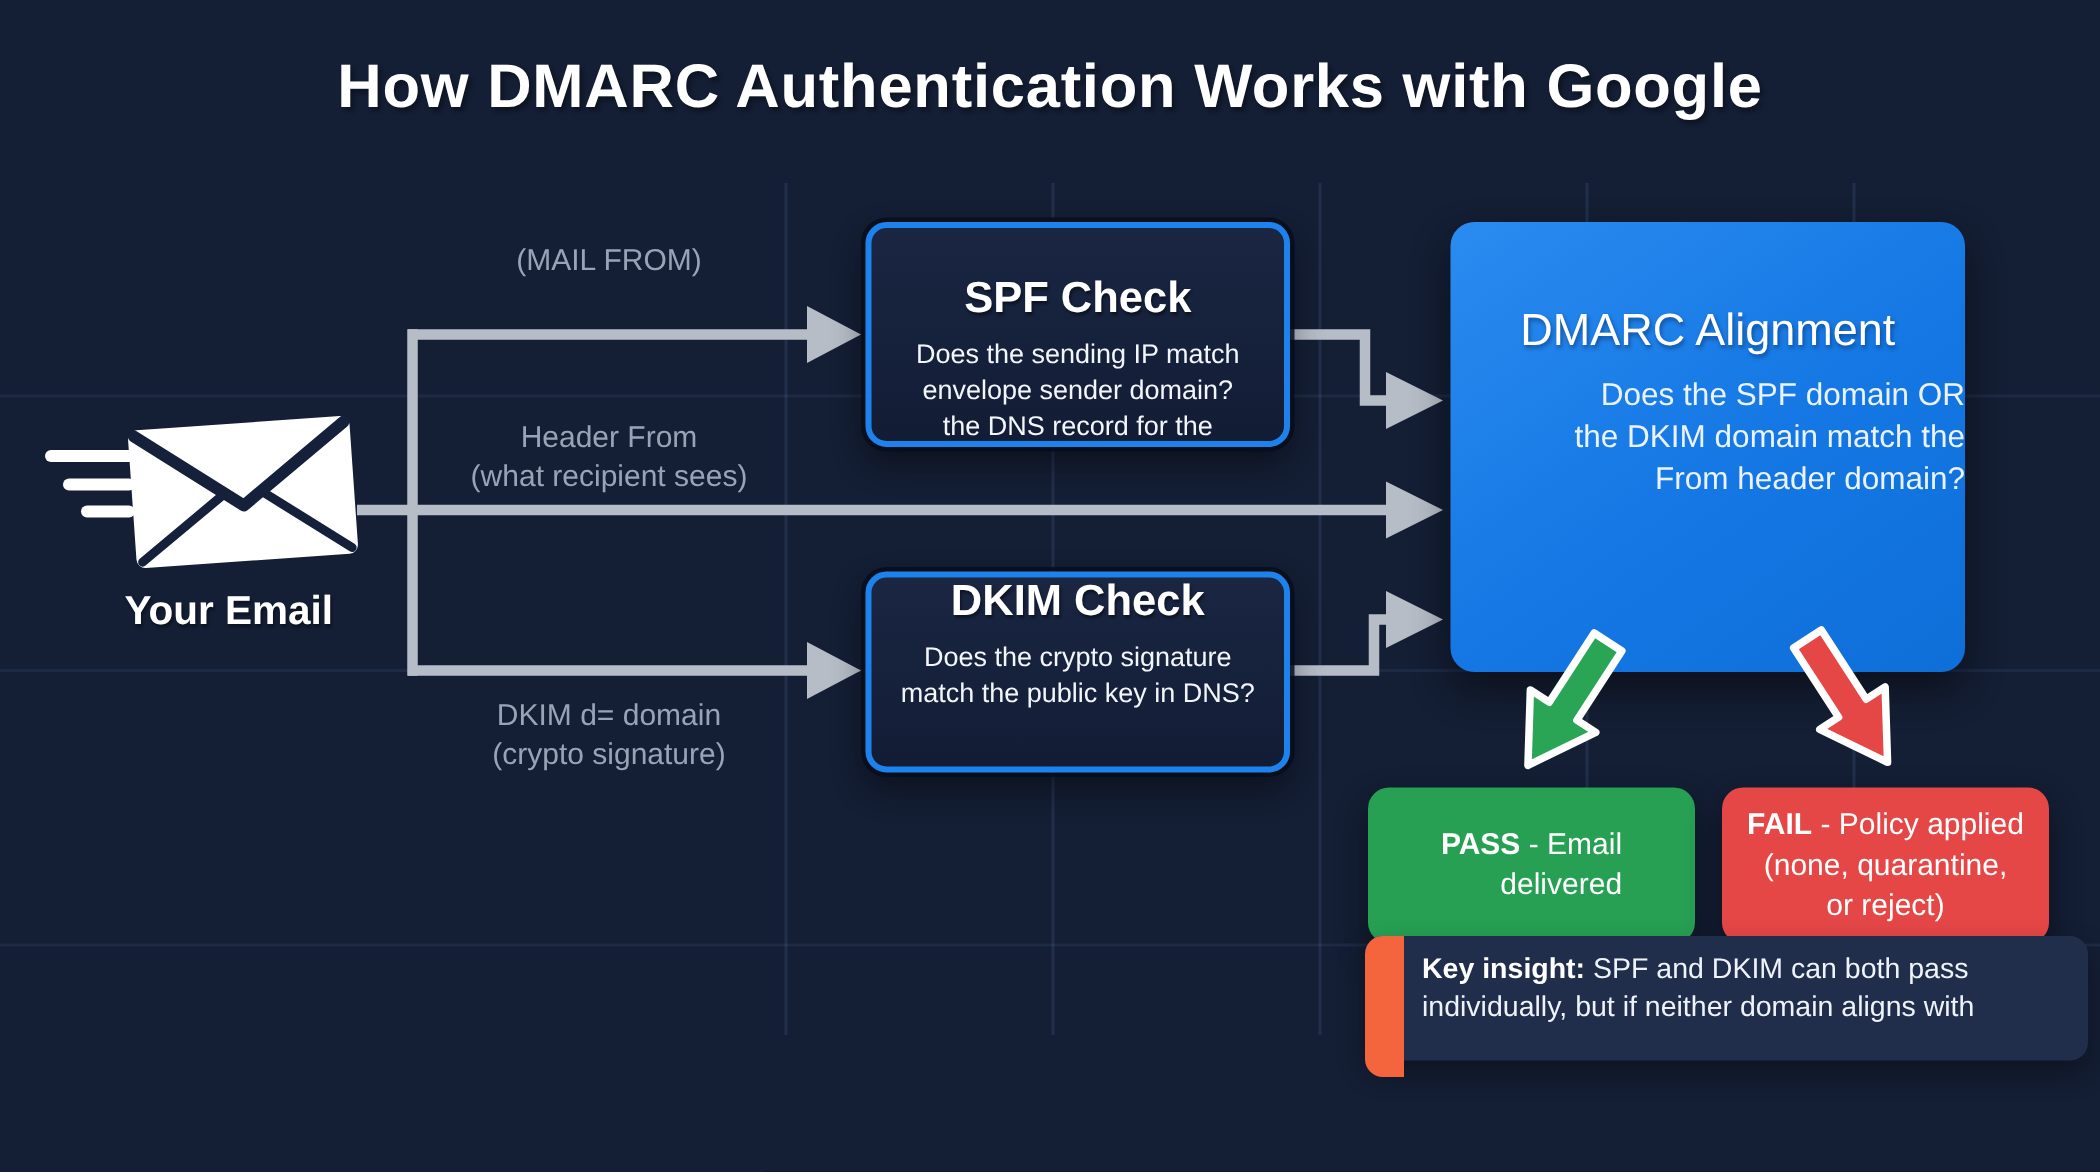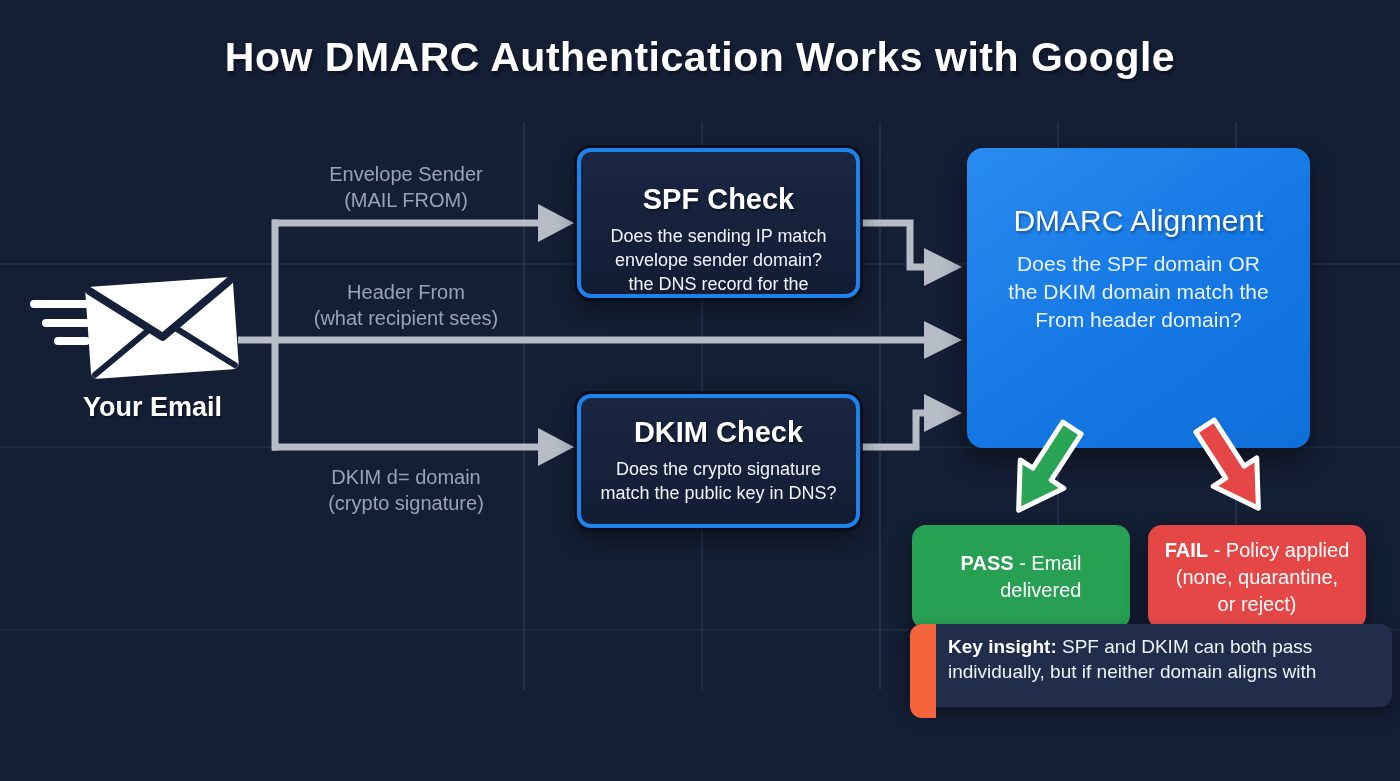--- a/index.html
+++ b/index.html
@@ -38,36 +38,36 @@
   }
 
   .check-box {
     position:absolute; left:577px; width:283px;
     background:linear-gradient(180deg,#1a2642 0%,#121c35 100%);
     border:4px solid #1e82ec; border-radius:14px;
     box-shadow:0 0 0 3px rgba(8,13,26,0.85), 0 10px 22px rgba(0,0,0,0.45);
     text-align:center; color:#f2f5fa;
   }
   .check-box.spf  { top:148px; height:150px; padding-top:31px; }
-  .check-box.dkim { top:394px; height:134px; padding-top:18px; }
+  .check-box.dkim { top:381px; height:134px; }
   .check-title { font-size:29px; font-weight:bold; color:#ffffff;
                  text-shadow:1px 2px 2px rgba(0,0,0,0.45); }
   .check-body  { margin-top:8px; font-size:18px; line-height:24px; }
 
   .dmarc-box {
     position:absolute; left:967px; top:148px; width:343px; height:300px;
     background:linear-gradient(145deg,#2a8bf0 0%,#1477e3 55%,#0f6fd9 100%);
     border-radius:16px; text-align:center;
     box-shadow:0 12px 26px rgba(0,0,0,0.45);
     display:flex; flex-direction:column; justify-content:center;
     padding-bottom:58px;
   }
   .dmarc-title { font-size:30px; font-weight:normal; color:#ffffff;
                  text-shadow:1px 2px 3px rgba(0,20,60,0.45); }
-  .dmarc-body  { margin-top:12px; font-size:21px; line-height:28px; color:#eaf3ff; }
+  .dmarc-body  { margin-top:12px; font-size:21px; line-height:28px; color:#eaf3ff;text-align:right; }
 
   .result-box {
     position:absolute; top:525px; width:218px; height:104px; border-radius:14px;
     display:flex; align-items:center; justify-content:center; text-align:center;
     color:#ffffff; font-size:20px; line-height:27px;
     box-shadow:0 10px 22px rgba(0,0,0,0.4);
   }
   .result-box b { color:#ffffff; }
   .pass-box { left:912px;  background:#27a053;text-align:right; }
   .fail-box { left:1148px; background:#e54747; }
@@ -130,21 +130,20 @@
     </g>
     <g transform="rotate(-4 140 58)">
       <rect x="66" y="12" width="148" height="92" rx="6" fill="#ffffff"></rect>
       <path d="M70 100 L128 58 M210 100 L152 58" stroke="#15203a" stroke-width="6" fill="none" stroke-linecap="round"></path>
       <path d="M70 16 L140 67 L210 16" stroke="#15203a" stroke-width="8" fill="none" stroke-linejoin="round" stroke-linecap="round"></path>
     </g>
   </svg>
   <div class="your-email">Your Email</div>
 
   <div class="path-label lbl-envelope-sender">
-    <div>Envelope Sender</div>
     <div>(MAIL FROM)</div>
   </div>
   <div class="path-label lbl-header-from">
     <div>Header From</div>
     <div>(what recipient sees)</div>
   </div>
   <div class="path-label lbl-dkim-domain">
     <div>DKIM d= domain</div>
     <div>(crypto signature)</div>
   </div>

